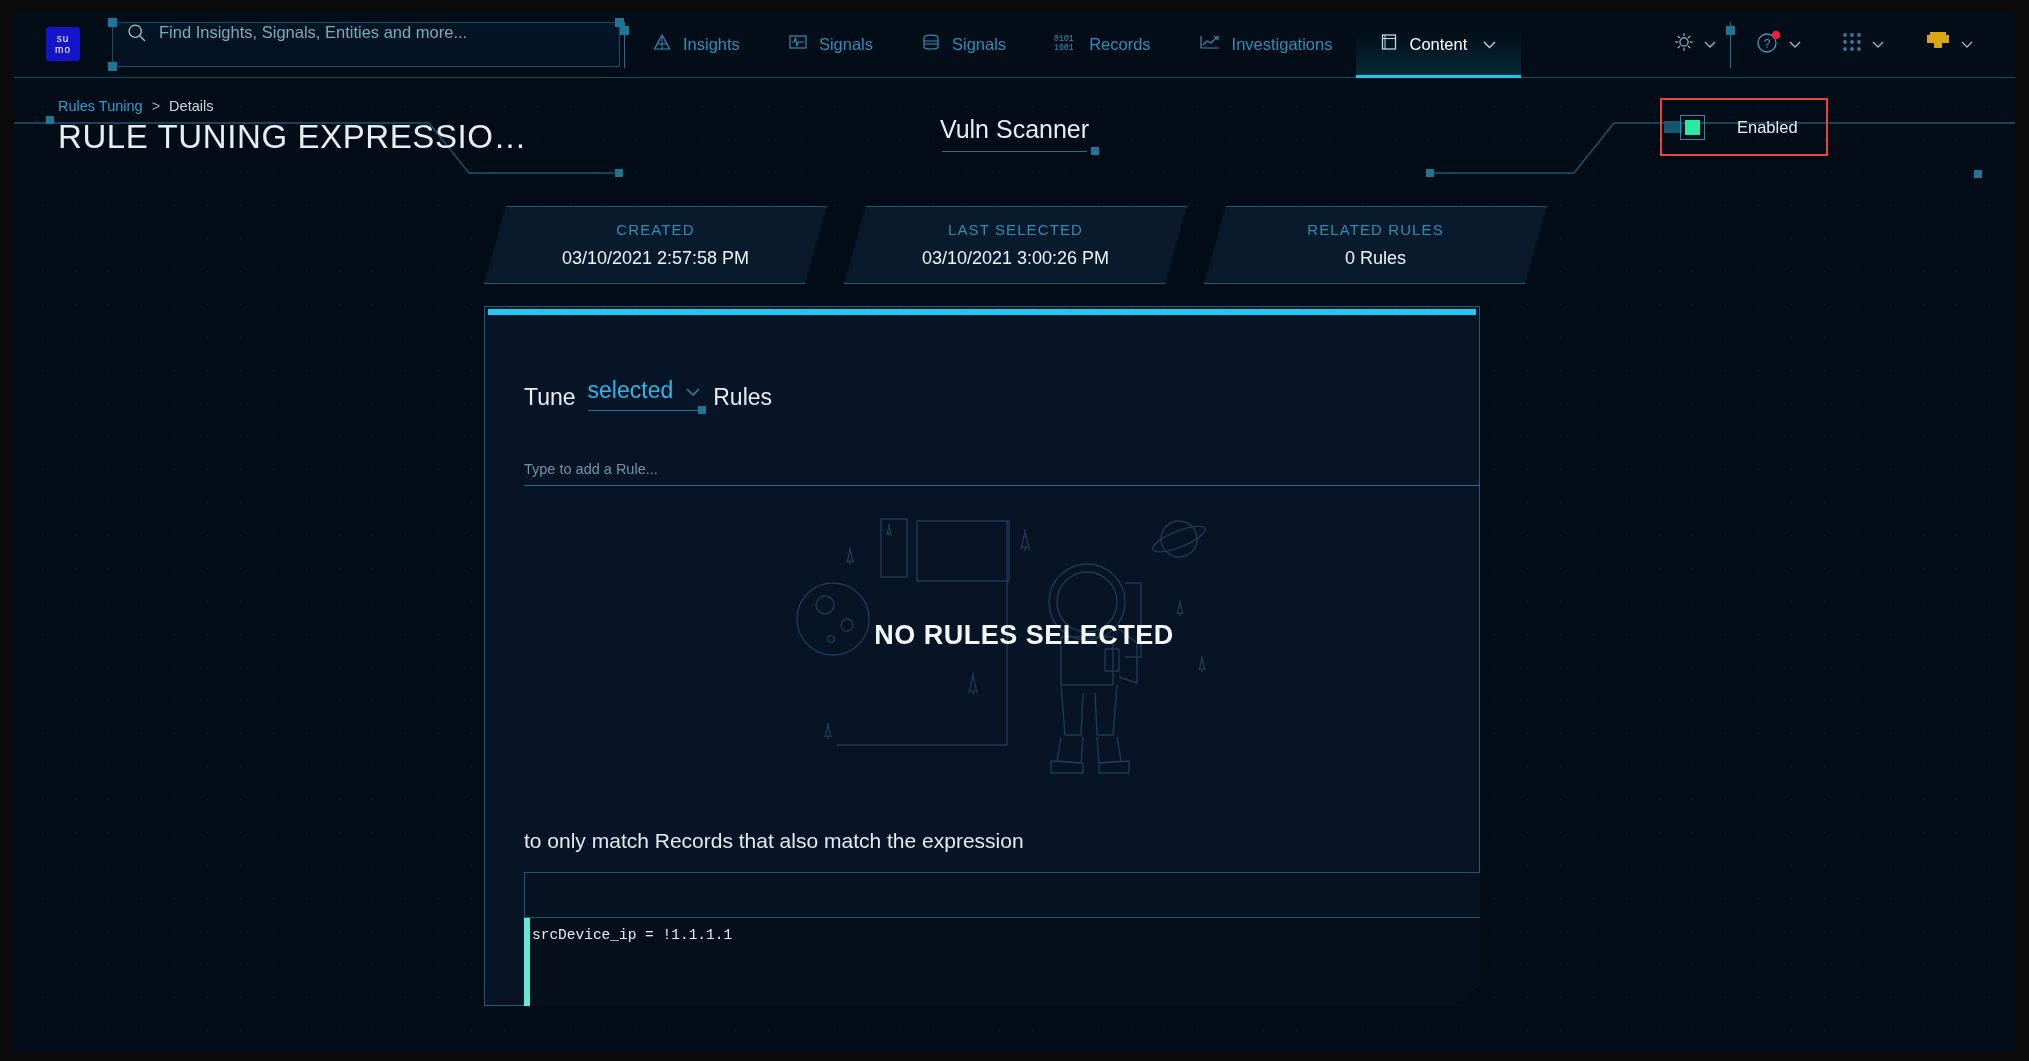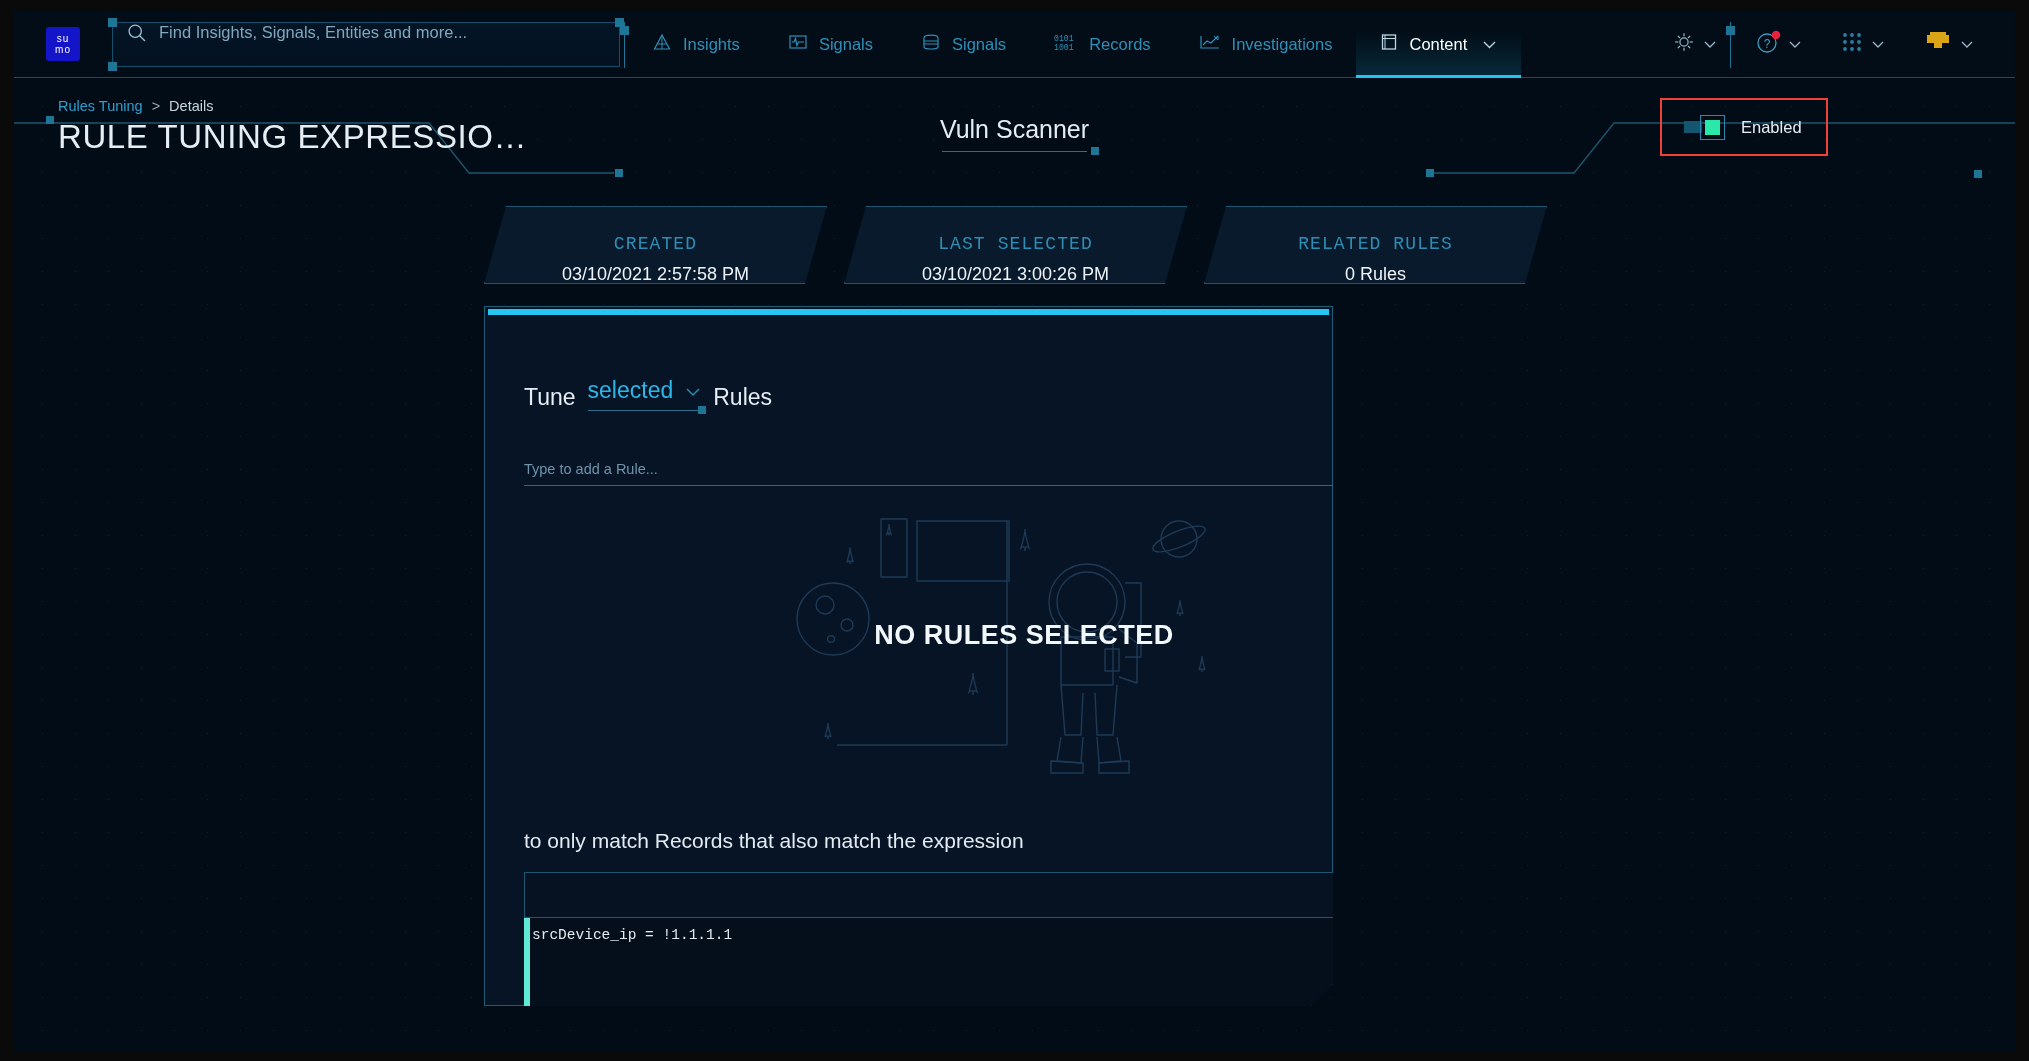--- a/index.html
+++ b/index.html
@@ -117,21 +117,21 @@
   }
   .centertitle .ct-sq {
     position: absolute; right: 6px; bottom: -3px;
     width: 8px; height: 8px; background: #1f7595;
   }
 
   .enabled-wrap {
     position: absolute; right: 187px; top: 88px;
     width: 168px; height: 58px;
     border: 2px solid #ef4335;
-    display: flex; align-items: center; padding-left: 22px; gap: 16px;
+    display: flex; align-items: center; padding-left: 2px; gap: 32px;
   }
   .toggle { display: flex; align-items: center; }
   .toggle .track { width: 18px; height: 12px; background: #14566f; }
   .toggle .knob {
     width: 25px; height: 25px; border: 1px solid #2b87ab;
     display: flex; align-items: center; justify-content: center;
     margin-left: -2px;
   }
   .toggle .knob i { display: block; width: 15px; height: 15px; background: #2ae8a8; }
   .enabled-lbl { color: #e7eff5; font-size: 16.5px; }
@@ -141,27 +141,27 @@
 
   
   .cards { position: absolute; left: 470px; top: 196px; height: 78px; }
   .card {
     position: absolute; top: 0; height: 78px;
     background: #081a2c;
     border: 1px solid #1c5670;
     text-align: center;
     color: #fff;
   }
-  .card .k { color: #2f8db4; font-size: 18px; letter-spacing: 1.1px; margin-top: 27px; font-family: Liberation Mono, monospace; }
+  .card .k { color: #2f8db4; font-size: 15px; letter-spacing: 1.1px; margin-top: 14px; }
   .card .v { color: #eef4f8; font-size: 18px; margin-top: 10px; }
 
   
   .panel {
     position: absolute; left: 470px; top: 296px;
-    width: 849px; height: 700px;
+    width: 996px; height: 700px;
     background: #071426;
     border: 1px solid #1a5d79;
     clip-path: polygon(0 0, 100% 0, 100% calc(100% - 22px), calc(100% - 22px) 100%, 0 100%);
   }
   .panel-top { position: absolute; left: 3px; right: 3px; top: 2px; height: 6px; background: #27c6f2; }
 
   .tuneline {
     position: absolute; left: 39px; top: 70px;
     display: flex; align-items: flex-end; gap: 0;
     font-size: 23px; color: #e6eef4;

